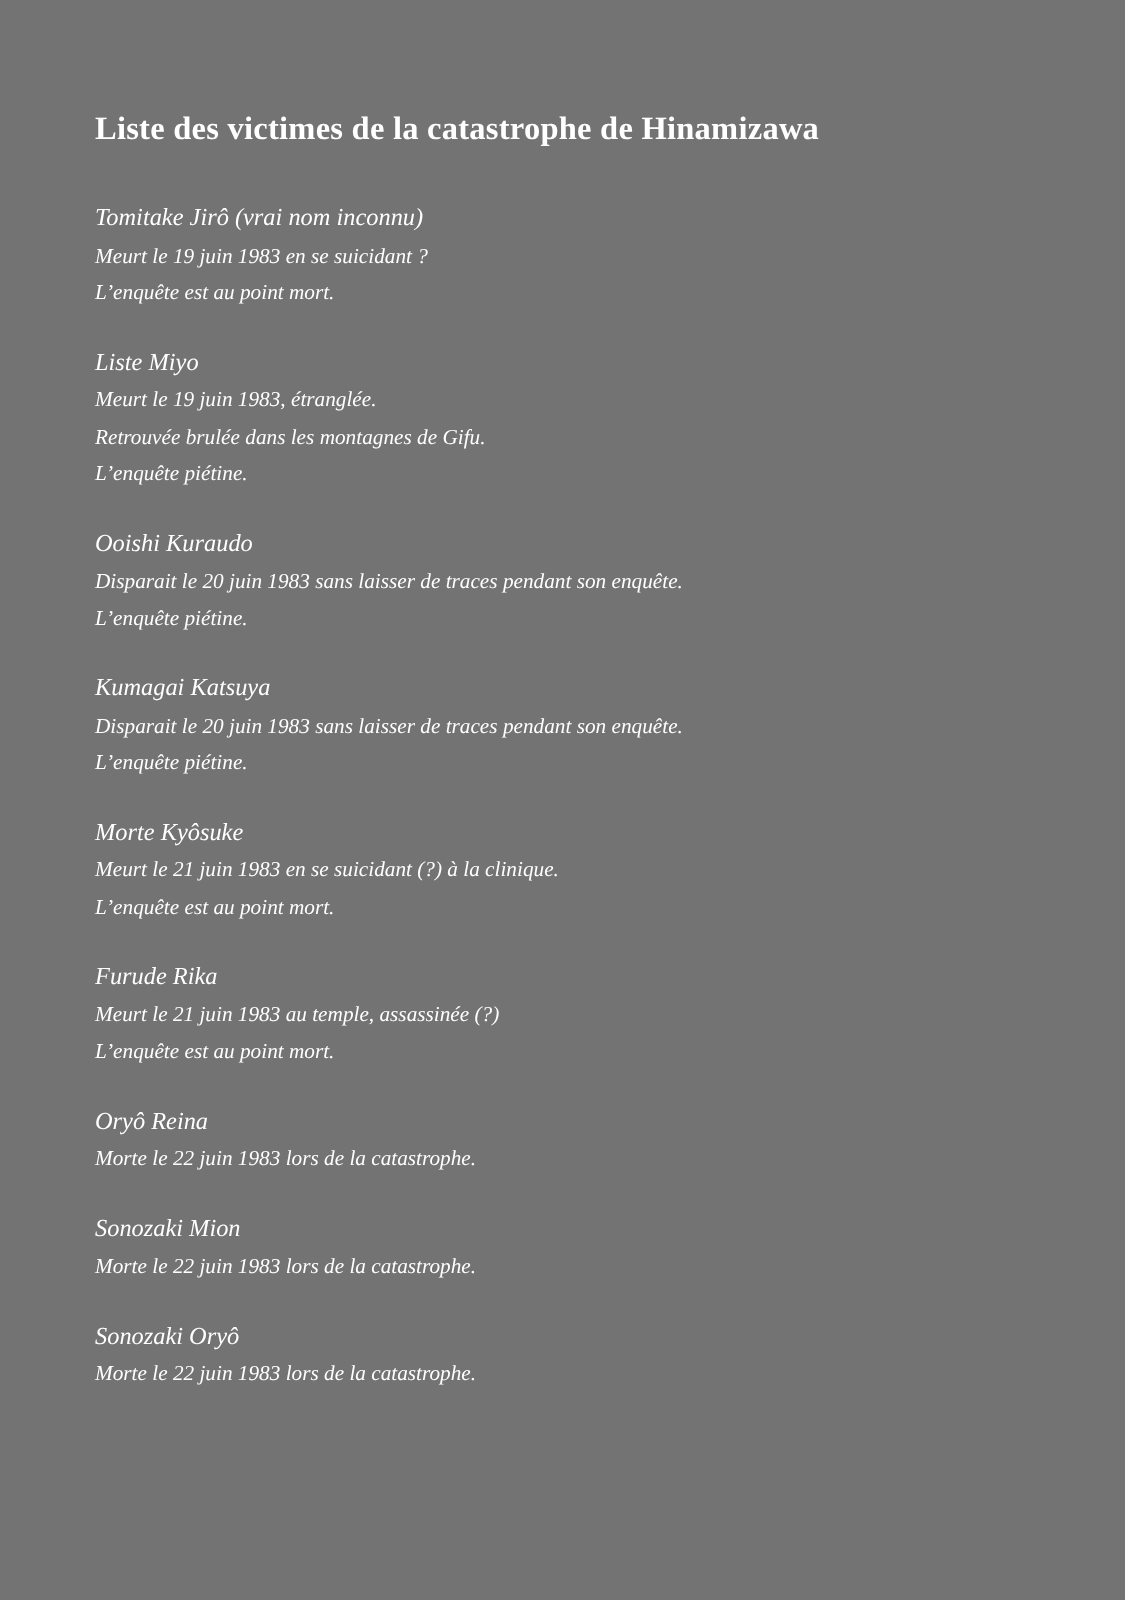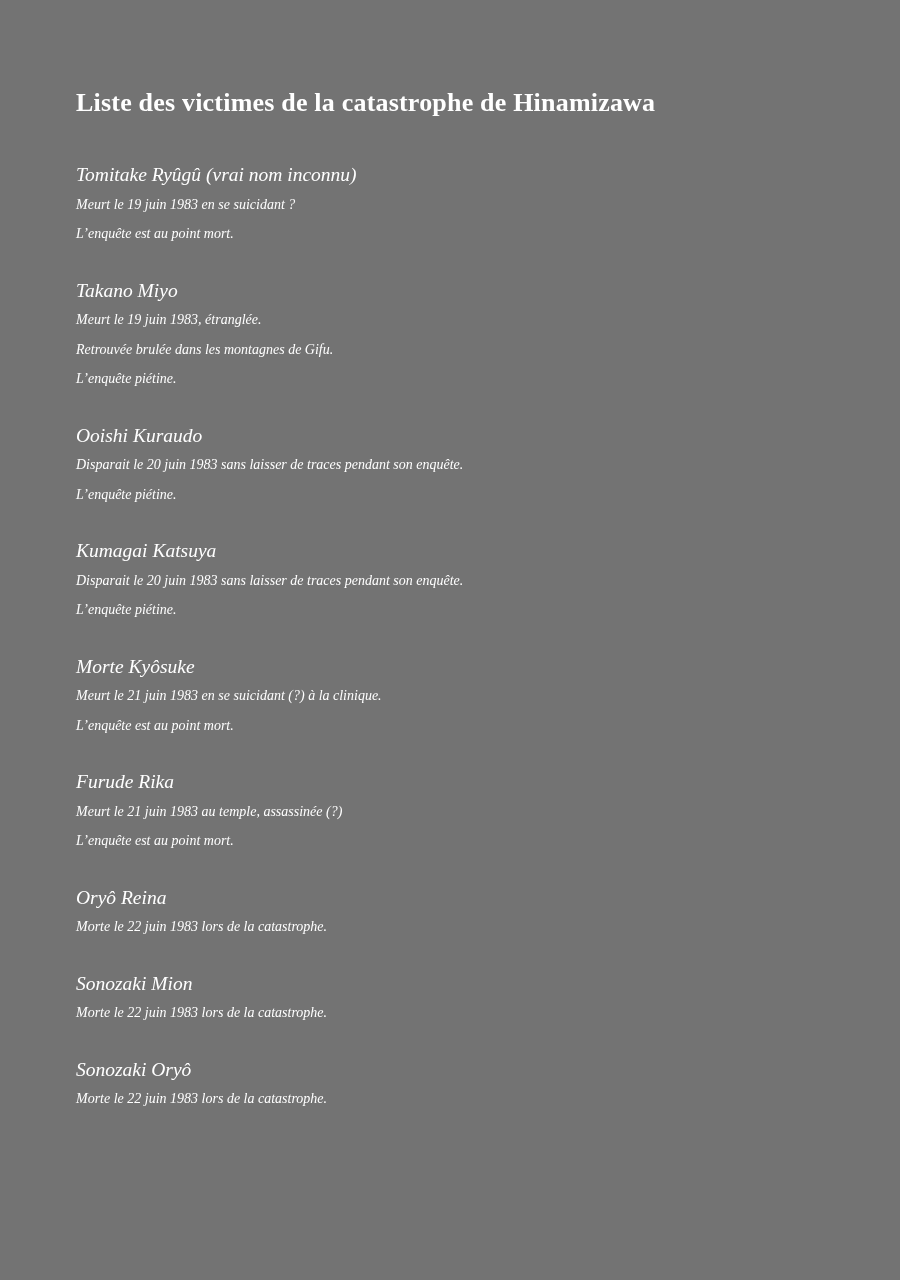--- a/index.html
+++ b/index.html
@@ -46,41 +46,41 @@
   }
   .entry-name {
     font-style: italic;
     font-size: 19.5px;
     line-height: 29.5px;
     color: #ffffff;
     white-space: nowrap;
   }
   .entry-line {
     font-style: italic;
-    font-size: 14px;
+    font-size: 17px;
     line-height: 29.5px;
     color: #ffffff;
     white-space: nowrap;
   }
 </style>
 </head>
 <body>
 
 <div class="page">
 
   <h1 class="doc-title">Liste des victimes de la catastrophe de Hinamizawa</h1>
 
   <div class="entries">
       <div class="entry">
-        <div class="entry-name">Tomitake Ryûgû (vrai nom inconnu)</div>
+        <div class="entry-name">Tomitake Jirô (vrai nom inconnu)</div>
         <div class="entry-line">Meurt le 19 juin 1983 en se suicidant ?</div>
         <div class="entry-line">L’enquête est au point mort.</div>
       </div>
       <div class="entry">
-        <div class="entry-name">Takano Miyo</div>
+        <div class="entry-name">Liste Miyo</div>
         <div class="entry-line">Meurt le 19 juin 1983, étranglée.</div>
         <div class="entry-line">Retrouvée brulée dans les montagnes de Gifu.</div>
         <div class="entry-line">L’enquête piétine.</div>
       </div>
       <div class="entry">
         <div class="entry-name">Ooishi Kuraudo</div>
         <div class="entry-line">Disparait le 20 juin 1983 sans laisser de traces pendant son enquête.</div>
         <div class="entry-line">L’enquête piétine.</div>
       </div>
       <div class="entry">

